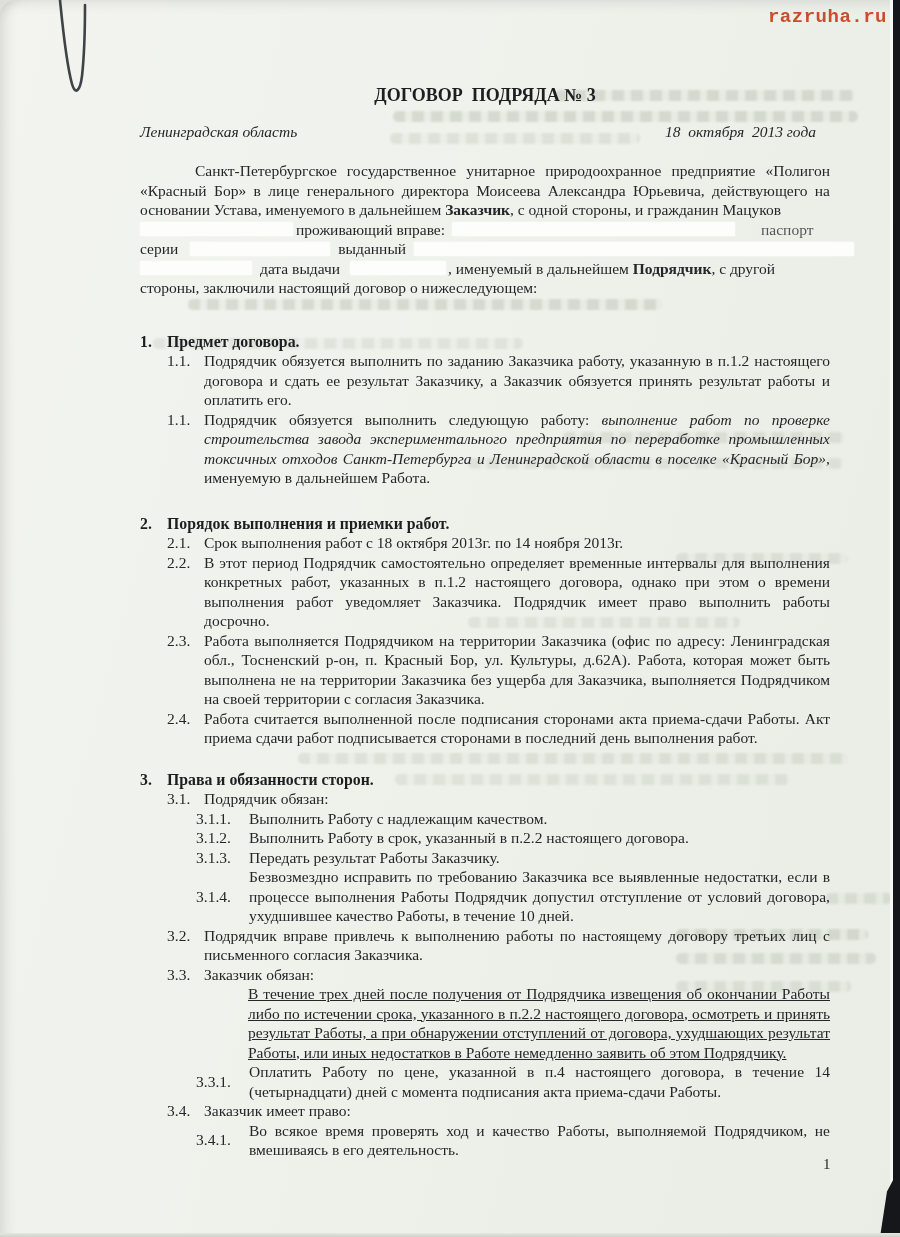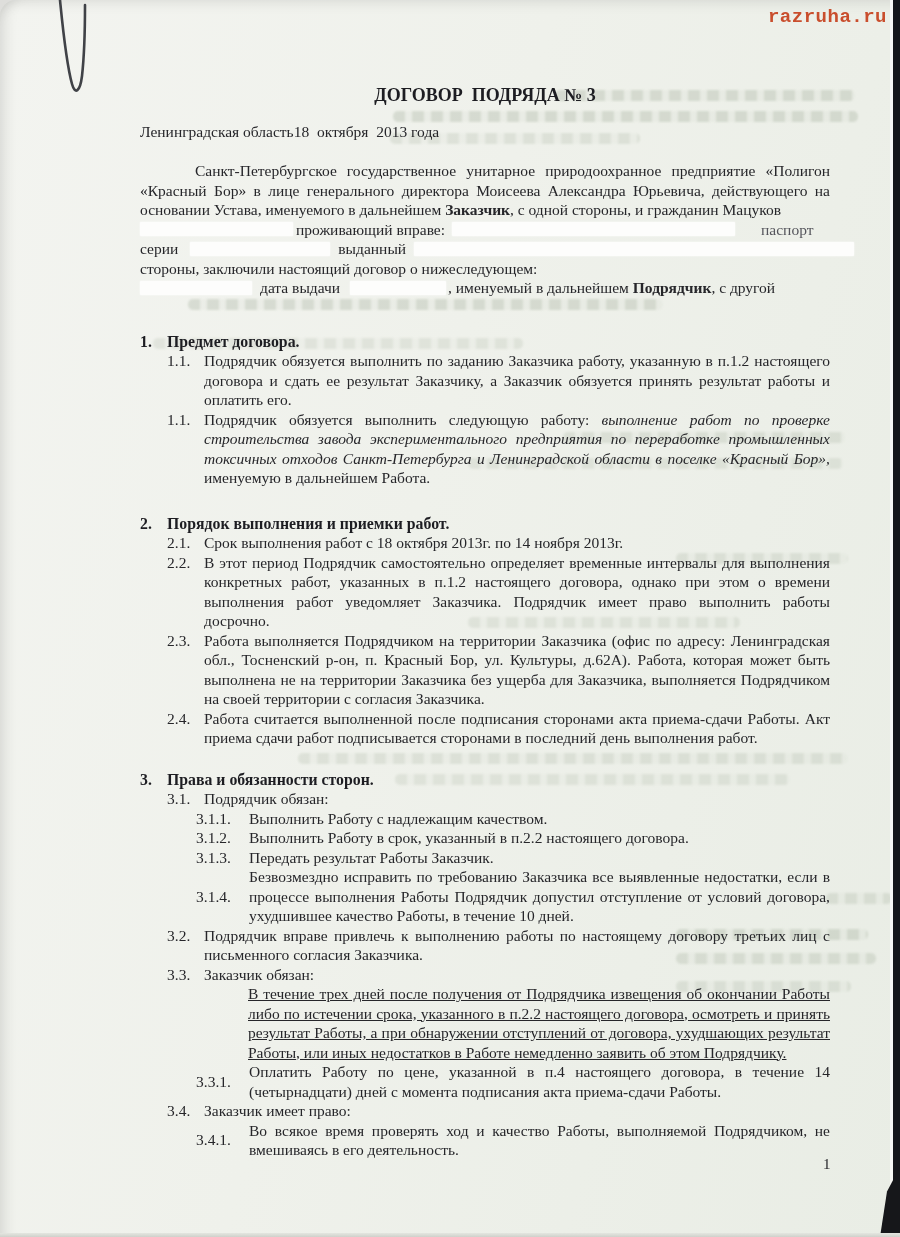--- a/index.html
+++ b/index.html
@@ -42,22 +42,22 @@
   }
   .content{
     position:absolute;left:140px;right:70px;top:0;
     font-size:15.5px;line-height:19.5px;
   }
   .doc-title{
     margin-top:86px;text-align:center;font-weight:bold;font-size:18px;
     white-space:pre;color:#1d1d22;
   }
   .place-date{
-    margin-top:16px;display:flex;
-    white-space:pre;padding-right:14px;
+    margin-top:16px;display:flex;justify-content:space-between;
+    white-space:pre;padding-right:14px;font-style:italic;
   }
   .intro-p{margin-top:20px;text-align:justify;text-indent:55px;}
   .row{
     display:flex;align-items:center;height:19.5px;white-space:pre;
   }
   .wbox{
     background:#fdfdfc;height:14px;flex:0 0 auto;
     box-shadow:0 0 2px rgba(255,255,255,.95);
     border-radius:1px;
   }
@@ -124,28 +124,28 @@
       <span class="wbox" style="width:283px;margin-left:7px;"></span>
       <span class="faded" style="margin-left:26px;">паспорт</span>
     </div>
     <div class="row">
       <span>серии</span>
       <span class="wbox" style="width:140px;margin-left:12px;"></span>
       <span style="margin-left:8px;">выданный</span>
       <span class="wbox" style="width:440px;margin-left:8px;"></span>
     </div>
     <div class="row">
-      <span>стороны, заключили настоящий договор о нижеследующем:</span>
-    </div>
-    <div class="row">
       <span class="wbox" style="width:112px;"></span>
       <span style="margin-left:8px;">дата выдачи</span>
       <span class="wbox" style="width:96px;margin-left:10px;"></span>
       <span style="margin-left:2px;">, именуемый в дальнейшем </span><b>Подрядчик</b><span>, с другой</span>
     </div>
+    <div class="row">
+      <span>стороны, заключили настоящий договор о нижеследующем:</span>
+    </div>
 
     <div class="sec" style="margin-top:34px;">
       <div class="sec-h">
         <span class="n">1.</span>
         <span>Предмет договора.</span>
       </div>
       <div class="clause">
         <span class="n">1.1.</span>
         <span class="t">Подрядчик обязуется выполнить по заданию Заказчика работу, указанную в п.1.2 настоящего договора и сдать ее результат Заказчику, а Заказчик обязуется принять результат работы и оплатить его.</span>
       </div>
@@ -190,21 +190,21 @@
       <div class="clause sub">
         <span class="n">3.1.1.</span>
         <span class="t">Выполнить Работу с надлежащим качеством.</span>
       </div>
       <div class="clause sub">
         <span class="n">3.1.2.</span>
         <span class="t">Выполнить Работу в срок, указанный в п.2.2 настоящего договора.</span>
       </div>
       <div class="clause sub">
         <span class="n">3.1.3.</span>
-        <span class="t">Передать результат Работы Заказчик.</span>
+        <span class="t">Передать результат Работы Заказчику.</span>
       </div>
       <div class="clause sub">
         <span class="n">3.1.4.</span>
         <span class="t">Безвозмездно исправить по требованию Заказчика все выявленные недостатки, если в процессе выполнения Работы Подрядчик допустил отступление от условий договора, ухудшившее качество Работы, в течение 10 дней.</span>
       </div>
       <div class="clause">
         <span class="n">3.2.</span>
         <span class="t">Подрядчик вправе привлечь к выполнению работы по настоящему договору третьих лиц с письменного согласия Заказчика.</span>
       </div>
       <div class="clause">

